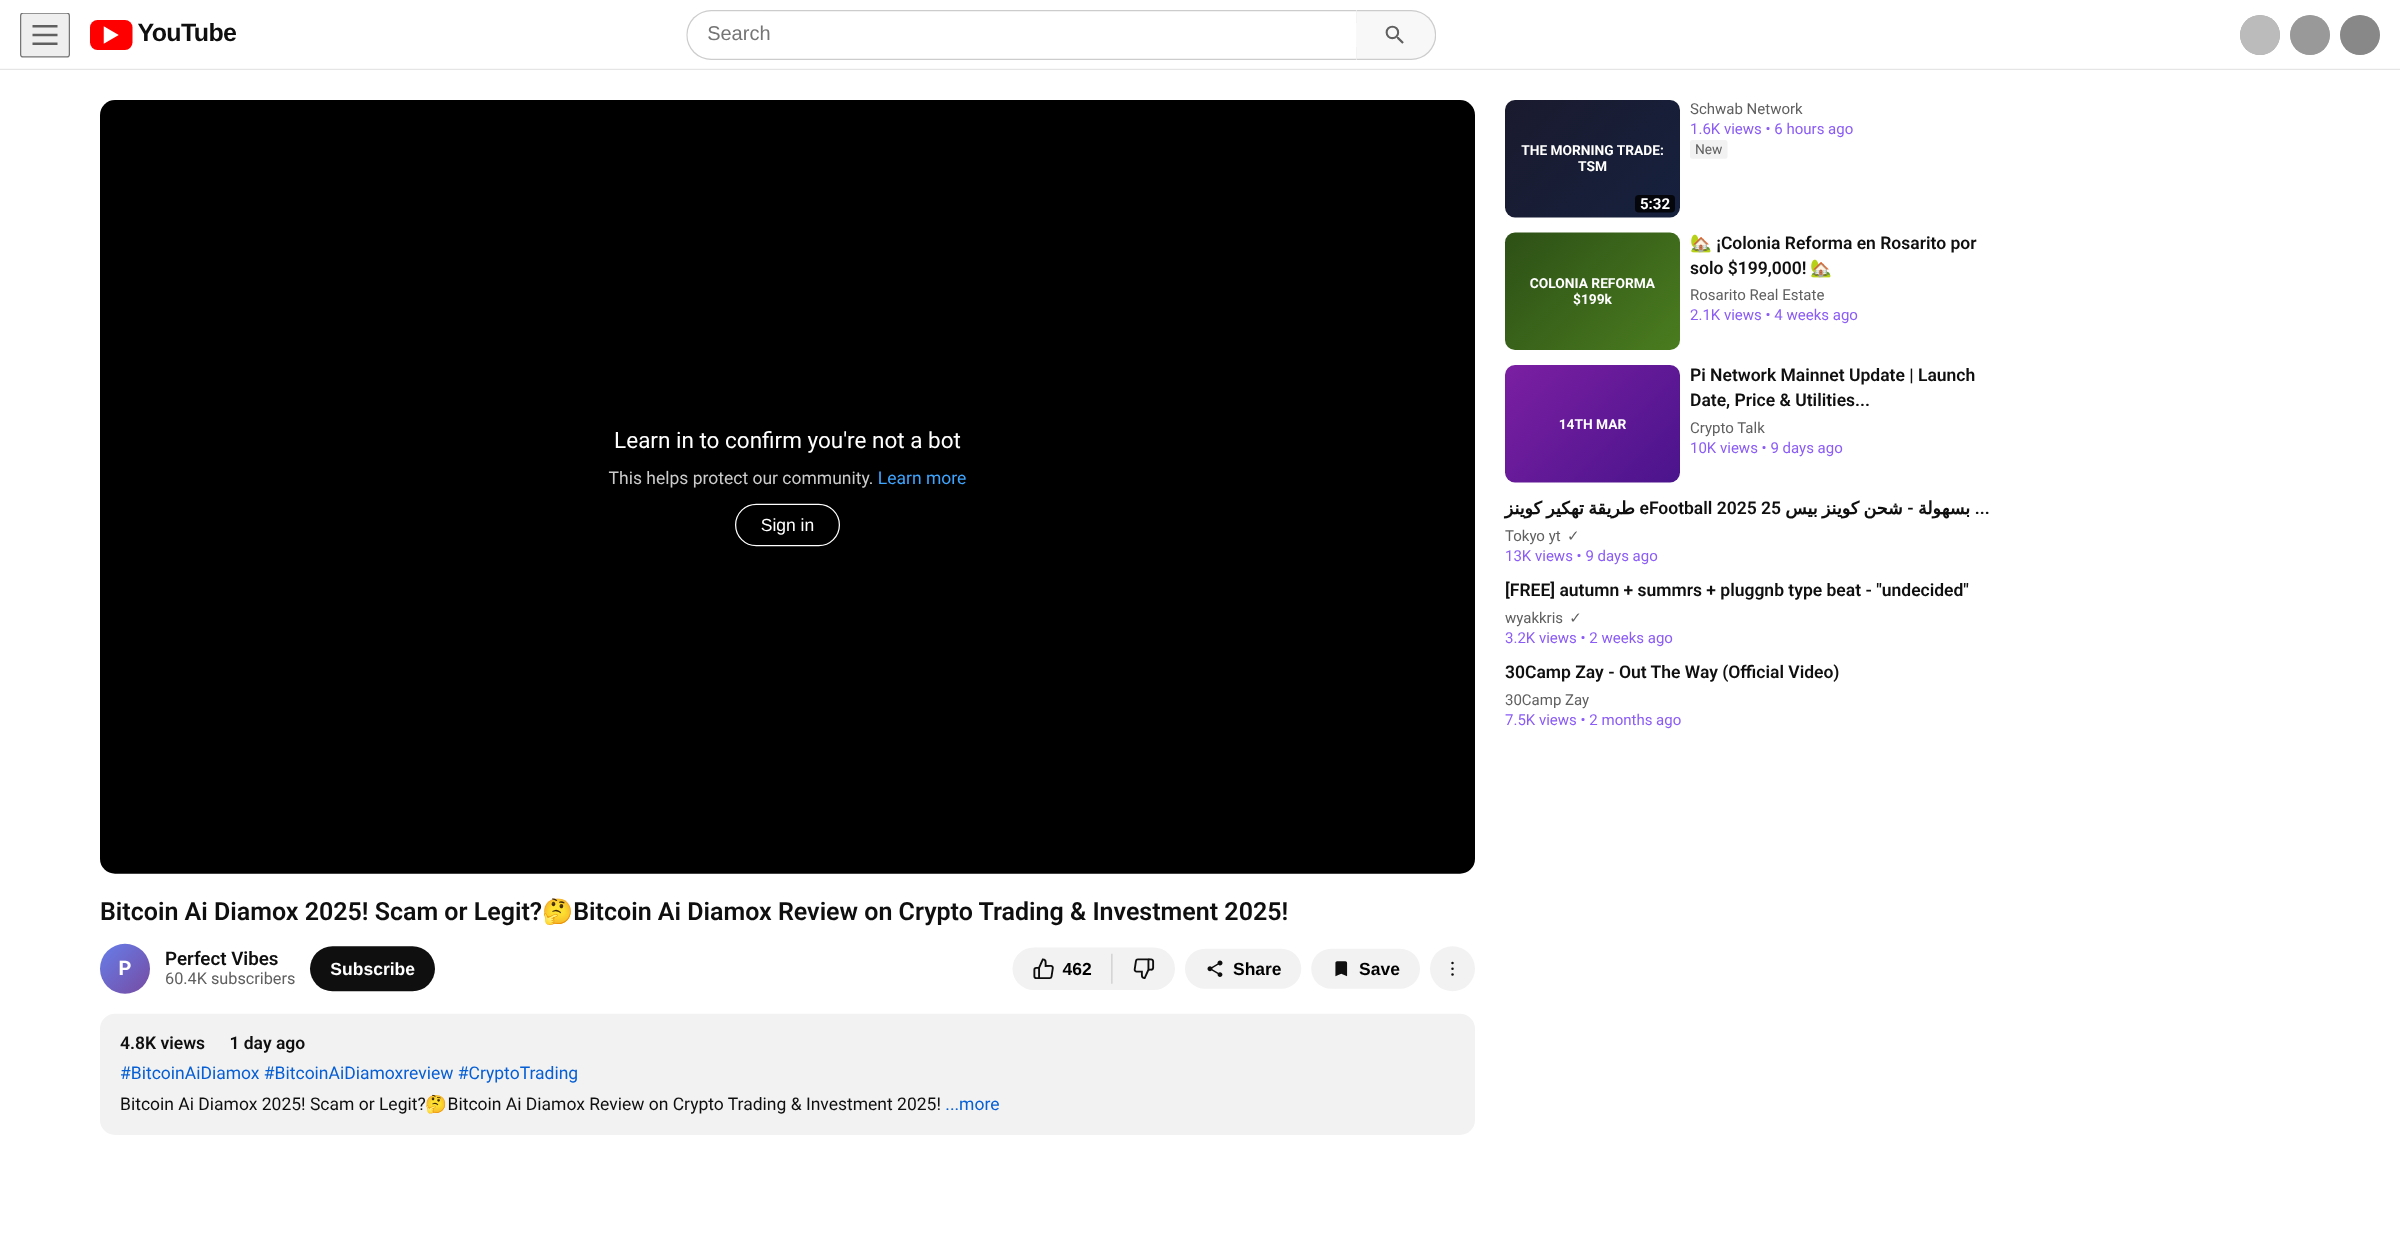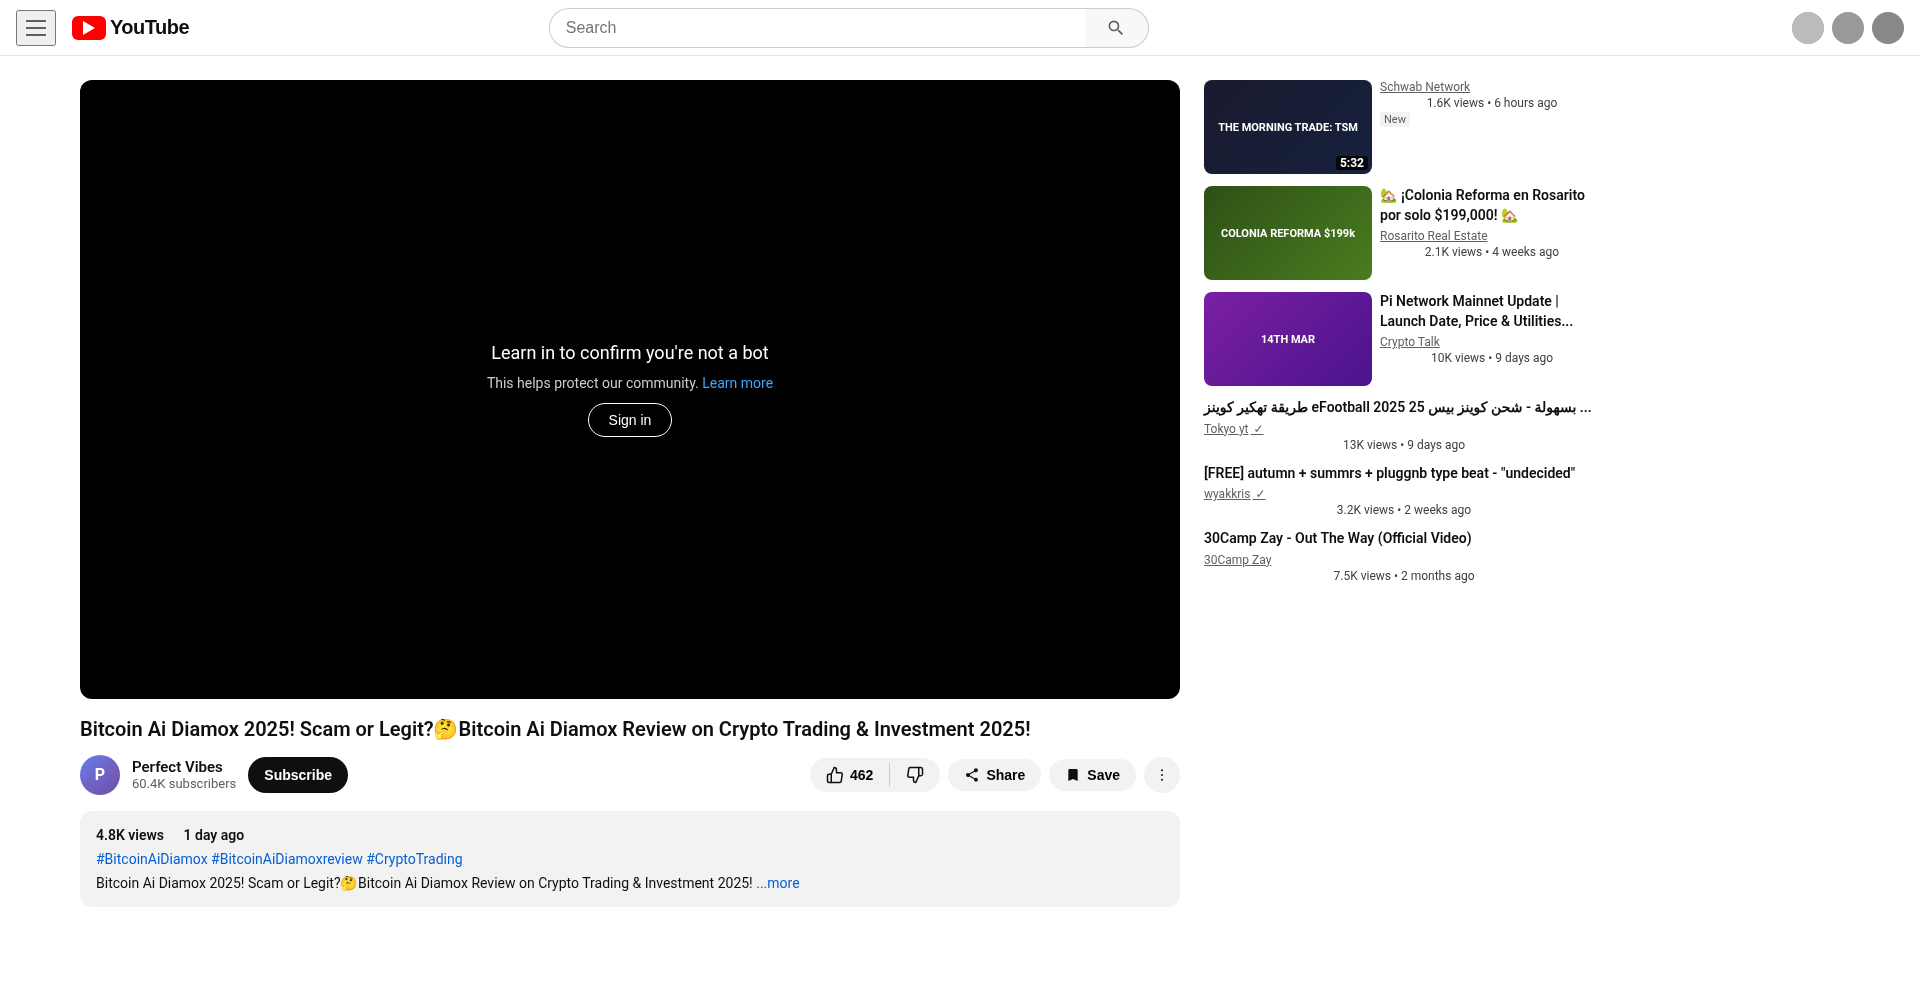--- a/index.html
+++ b/index.html
@@ -188,43 +188,43 @@
     .sidebar { width: 400px; flex-shrink: 0; }
 
     
     .sidebar-item {
       display: flex;
       gap: 8px;
       margin-bottom: 12px;
       cursor: pointer;
     }
     .sidebar-thumb {
-      width: 168px;
+      width: 140px;
       height: 94px;
       flex-shrink: 0;
       border-radius: 8px;
       overflow: hidden;
       position: relative;
       background: #e0e0e0;
     }
     .thumb-duration {
       position: absolute;
       bottom: 4px;
       right: 4px;
       background: rgba(0,0,0,0.8);
       color: #fff;
       font-size: 12px;
       padding: 0 4px;
       border-radius: 3px;
       font-weight: 700;
     }
     .sidebar-info { flex: 1; }
     .sidebar-title { font-size: 14px; font-weight: 600; line-height: 1.4; color: #0f0f0f; margin-bottom: 4px; }
-    .sidebar-channel { font-size: 12px; color: #606060; margin-bottom: 2px; text-decoration: underline; }
-    .sidebar-meta { font-size: 12px; color: #404040; text-align: center; }
+    .sidebar-channel { font-size: 12px; color: #606060; margin-bottom: 2px; }
+    .sidebar-meta { font-size: 12px; color: #8b5cf6; }
     .sidebar-badge { font-size: 11px; color: #606060; background: #f2f2f2; padding: 1px 4px; border-radius: 2px; margin-top: 2px; display: inline-block; }
 
     
     .thumb-tsmc { background: linear-gradient(135deg, #1a1a2e, #16213e); }
     .thumb-rosarito { background: linear-gradient(135deg, #2d5016, #4a7c1f); }
     .thumb-pi { background: linear-gradient(135deg, #7b1fa2, #4a148c); }
     .thumb-text {
       width: 100%; height: 100%; display: flex; align-items: center; justify-content: center;
       color: #fff; font-size: 11px; font-weight: 700; text-align: center; padding: 4px;
     }

